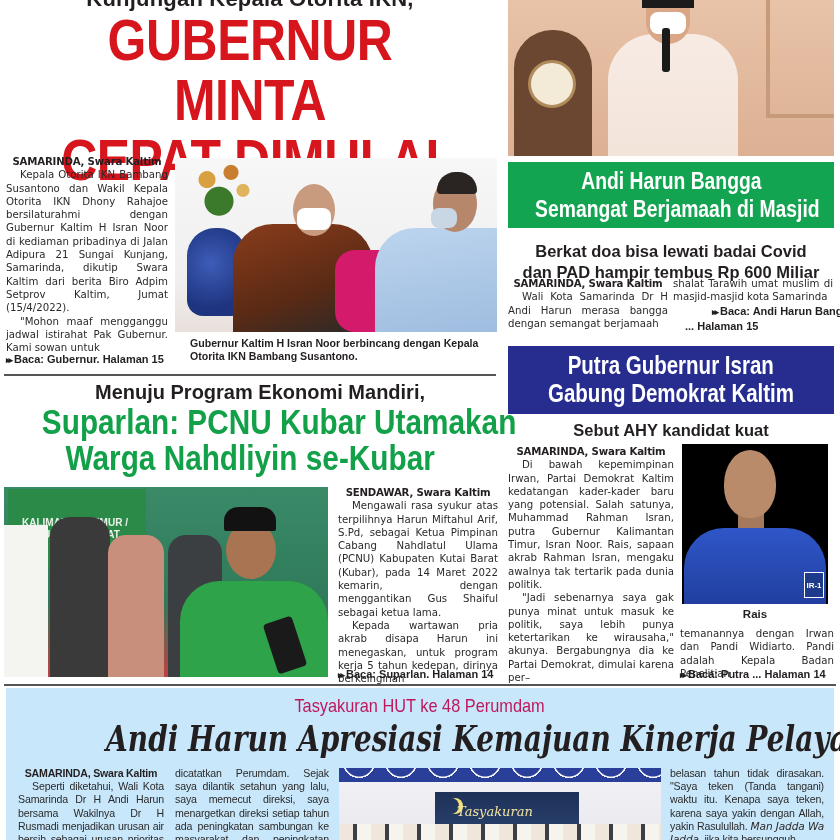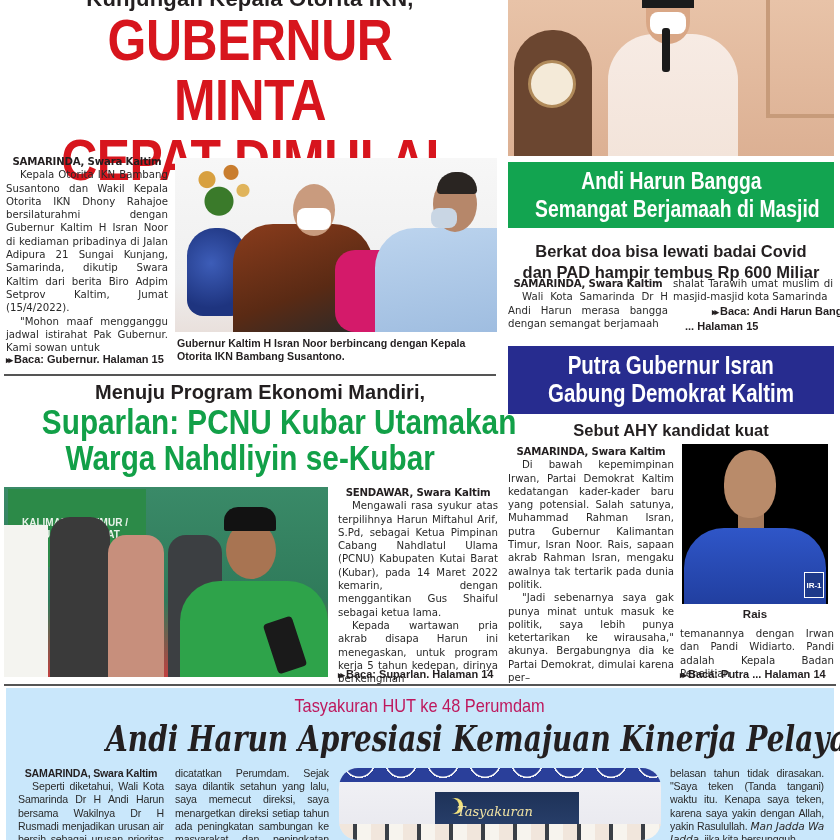--- a/index.html
+++ b/index.html
@@ -56,21 +56,21 @@
   .ph-pcnu .h5 { left: 222px; top: 34px; width: 50px; height: 58px; border-radius: 50%; background: #a87452; }
   .ph-pcnu .c5 { left: 220px; top: 20px; width: 52px; height: 24px; background: #121212; border-radius: 14px 14px 2px 2px; }
   .ph-pcnu .phone { left: 266px; top: 132px; width: 30px; height: 52px; background: #1a1a1a; border-radius: 4px; transform: rotate(-18deg); }
 
   .ph-rais { left: 682px; top: 444px; width: 146px; height: 160px; background: #000000; }
   .ph-rais .body { left: 2px; top: 84px; width: 142px; height: 76px; border-radius: 40px 40px 0 0; background: linear-gradient(180deg,#2f56c8,#213fa0); }
   .ph-rais .head { left: 42px; top: 6px; width: 52px; height: 68px; border-radius: 50% 50% 46% 46%; background: #b98b6a; }
   .ph-rais .neck { left: 56px; top: 62px; width: 26px; height: 22px; background: #a57a5c; }
   .ph-rais .badge { left: 122px; top: 128px; width: 20px; height: 26px; background: #1e3a8a; border: 1px solid #fff; color: #fff; font-size: 8px; font-weight: 700; text-align: center; line-height: 26px; }
 
-  .ph-perumdam { left: 339px; top: 768px; width: 322px; height: 72px; background: linear-gradient(180deg,#f2f2f6,#e8e8ee); border-radius: 19px; }
+  .ph-perumdam { left: 339px; top: 768px; width: 322px; height: 72px; background: linear-gradient(180deg,#f2f2f6,#e8e8ee); }
   .ph-perumdam .drape { left: 0; top: 0; width: 322px; height: 14px; background: repeating-radial-gradient(circle at 20px -6px,#2a3f9a 0 14px,#f2f2f6 15px 16px); background-size: 42px 14px; }
   .ph-perumdam .board { left: 96px; top: 24px; width: 144px; height: 48px; background: linear-gradient(180deg,#1e3258,#2b4370); }
   .ph-perumdam .board-t { left: 118px; top: 36px; color: #f1e3a3; font-family: "DejaVu Serif", serif; font-style: italic; font-size: 13px; }
   .ph-perumdam .moon { left: 104px; top: 30px; width: 16px; height: 16px; border-radius: 50%; box-shadow: 4px 0 0 0 #f2e27c; }
   .ph-perumdam .row { left: 0; top: 56px; width: 322px; height: 16px; background: repeating-linear-gradient(90deg,#f1e6dc 0 14px,#3a3f46 14px 18px,#f7f4ee 18px 32px); }
 
   
   .green-banner { left: 508px; top: 162px; width: 326px; height: 66px; background: #12a450; color: #ffffff; text-align: center; font-weight: 700; font-size: 23px; line-height: 28px; padding-top: 5px; }
   .green-banner span { display: inline-block; transform: scaleX(0.84); white-space: nowrap; }
   .blue-banner { left: 508px; top: 346px; width: 326px; height: 68px; background: #272c8f; color: #ffffff; text-align: center; font-weight: 700; font-size: 25px; line-height: 28px; padding-top: 5px; }
@@ -117,21 +117,21 @@
   <div class="abs vase"></div>
   <div class="abs man1"></div>
   <div class="abs head1"></div>
   <div class="abs mask1"></div>
   <div class="abs pillow"></div>
   <div class="abs man2"></div>
   <div class="abs head2"></div>
   <div class="abs hair2"></div>
   <div class="abs mask2"></div>
 </div>
-<div class="abs caption" style="left:177px; top:337px; width:325px;">Gubernur Kaltim H Isran Noor berbincang dengan Kepala Otorita IKN Bambang Susantono.</div>
+<div class="abs caption" style="left:190px; top:337px; width:325px;">Gubernur Kaltim H Isran Noor berbincang dengan Kepala Otorita IKN Bambang Susantono.</div>
 
 <div class="abs rule" style="left:4px; top:374px; width:492px;"></div>
 
 <div class="abs photo ph-mosque">
   <div class="abs clock"></div>
   <div class="abs face"></div>
   <div class="abs speaker"></div>
   <div class="abs shead"></div>
   <div class="abs cap"></div>
   <div class="abs smask"></div>

